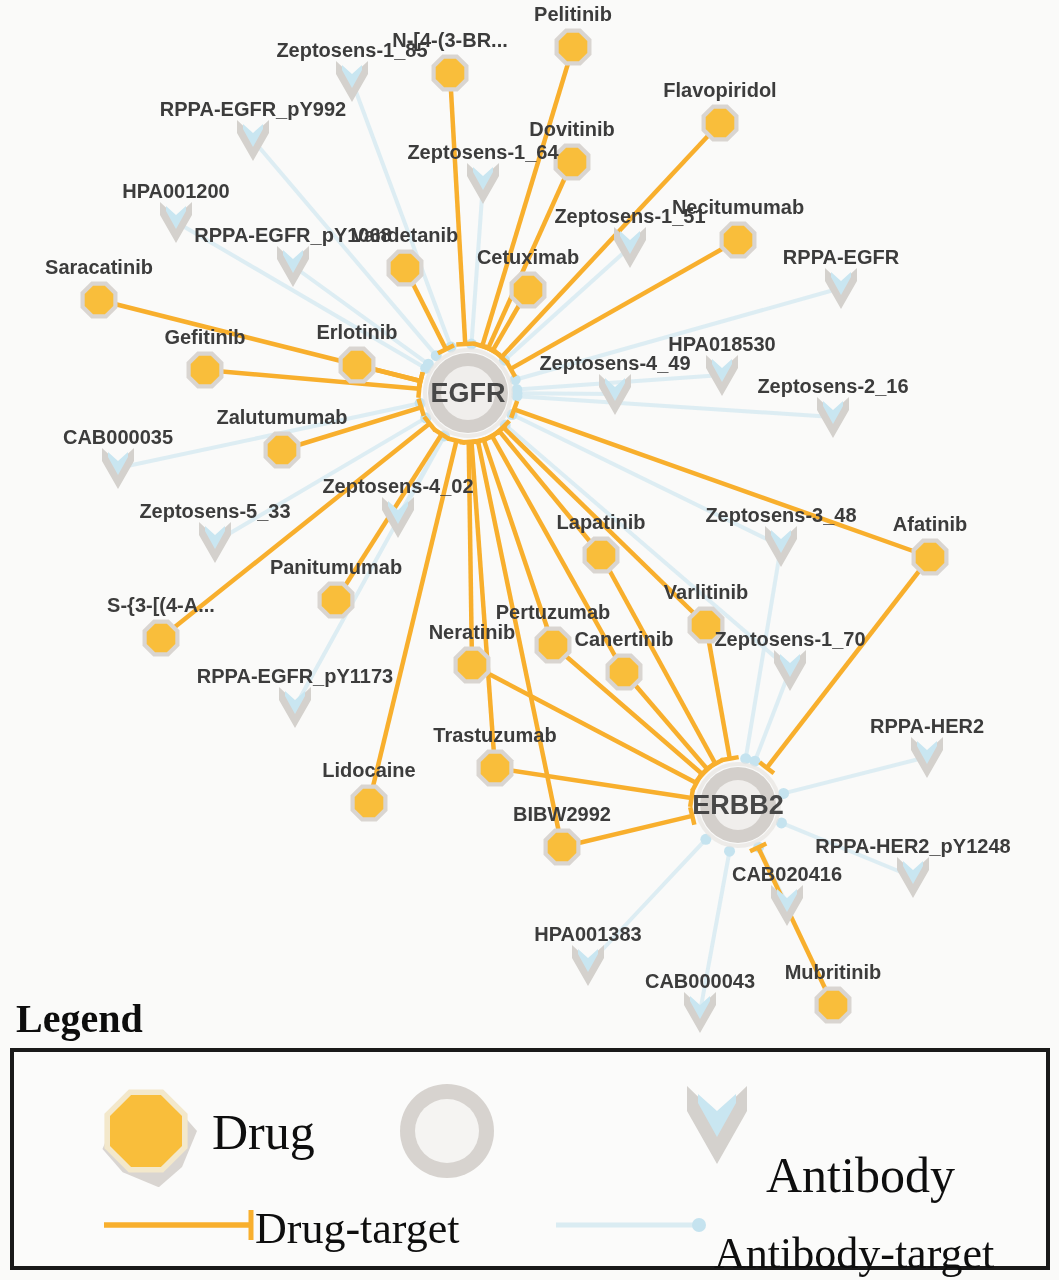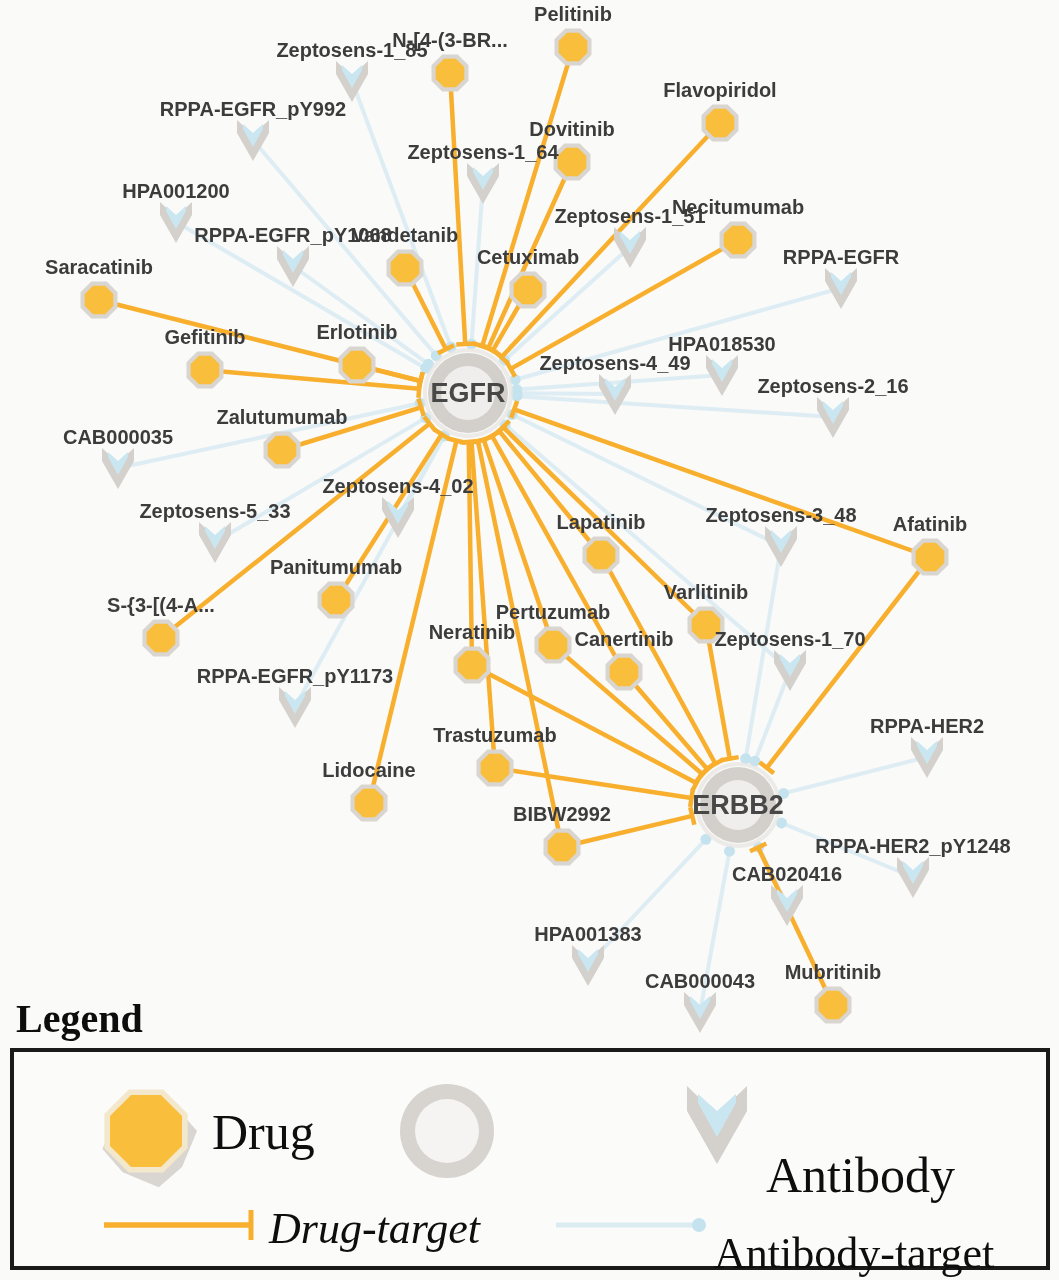--- a/index.html
+++ b/index.html
@@ -386,20 +386,20 @@
   <svg class="swatch" style="left:677px;top:1082px;" width="80" height="92">
     <path d="M10,4 L40,33 L70,4 L70,29 L40,82 L10,29 Z" fill="#D4D1CD"></path>
     <path d="M21,12 L40,29 L59,12 L59,21 L40,55 L21,21 Z" fill="#C9E6F1"></path>
   </svg>
   <div class="legend-label" style="left:766px;top:1100px;margin-top:46px;">Antibody</div>
 
   <svg class="swatch" style="left:100px;top:1204px;" width="162" height="42">
     <line x1="4" y1="21" x2="151" y2="21" stroke="#F8AF2D" stroke-width="5.5"></line>
     <line x1="151" y1="6" x2="151" y2="36" stroke="#F8AF2D" stroke-width="5"></line>
   </svg>
-  <div class="legend-label small" style="left:269px;top:1203px;font-style:italic;">Drug-target</div>
+  <div class="legend-label small" style="left:255px;top:1203px;">Drug-target</div>
 
   <svg class="swatch" style="left:552px;top:1204px;" width="162" height="42">
     <line x1="4" y1="21" x2="143" y2="21" stroke="#DAECF2" stroke-width="5"></line>
     <circle cx="147" cy="21" r="7" fill="#C5E3EF"></circle>
   </svg>
   <div class="legend-label small" style="left:714px;top:1228px;">Antibody-target</div>
 </div>
 
 </body></html>

